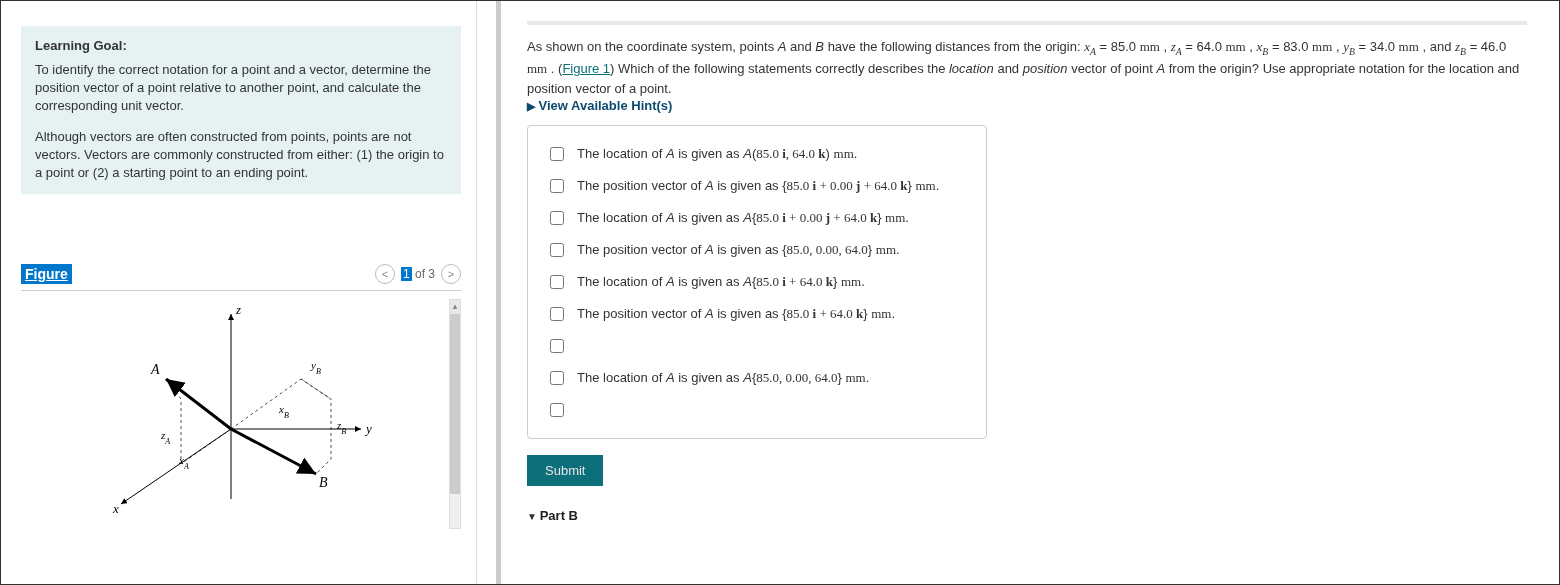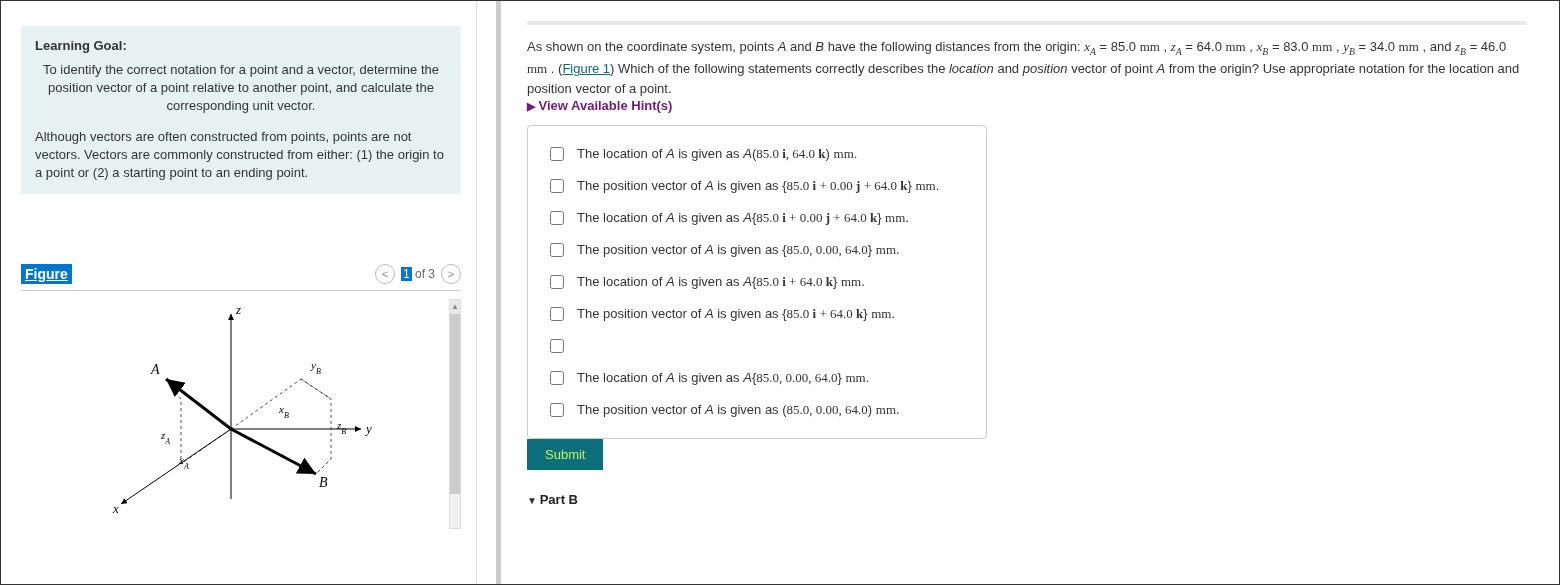--- a/index.html
+++ b/index.html
@@ -42,21 +42,20 @@
     background: #e6f2f2;
     padding: 12px 14px;
     margin-bottom: 30px;
   }
   .lg-title {
     font-weight: bold;
     margin-bottom: 8px;
   }
   .lg-text {
     line-height: 1.4;
-    text-align: center;
   }
   .lg-para2 {
     margin-top: 12px;
     line-height: 1.4;
   }
   .figure-header {
     display: flex;
     align-items: center;
     justify-content: space-between;
     border-bottom: 1px solid #ccc;
@@ -136,21 +135,21 @@
   }
   .problem-text {
     line-height: 1.5;
     max-width: 1000px;
   }
   .check-all {
     font-weight: bold;
     margin: 14px 0 10px;
   }
   .hints {
-    color: #701a75;
+    color: #0c4a6e;
     font-weight: bold;
     margin-bottom: 12px;
     cursor: pointer;
     font-size: 13px;
   }
   .hints::before { content: "▶ "; font-size: 11px; }
   .answer-box {
     border: 1px solid #ccc;
     border-radius: 4px;
     width: 460px;
@@ -164,23 +163,24 @@
   }
   .opt input[type="checkbox"] {
     width: 14px;
     height: 14px;
   }
   .ital { font-style: italic; }
   .serif { font-family: "Times New Roman", serif; }
   .link { color: #0d6f7a; text-decoration: underline; cursor: pointer; }
   .submit-btn {
     background: #0d6f7a;
-    color: #bef264;
+    color: #e5e5e5;
     border: none;
     padding: 8px 18px;
+    margin-top: 16px;
     font-size: 13px;
     cursor: pointer;
   }
   .part-b {
     margin-top: 22px;
     font-weight: bold;
     color: #222;
   }
   .part-b::before { content: "▼ "; font-size: 10px; color: #333; }
   sub { font-size: 0.75em; }
@@ -278,21 +278,20 @@
         </label>
         <label class="opt">
           <input type="checkbox" style="">
         </label>
         <label class="opt">
           <input type="checkbox" style="">
           <span>The location of <span class="ital">A</span> is given as <span class="ital">A</span>{<span class="serif">85.0, 0.00, 64.0</span>} <span class="serif">mm</span>.</span>
         </label>
         <label class="opt">
           <input type="checkbox" style="">
-          <span>The position vector of <span class="ital">A</span> is given as <span class="ital"></span>(<span class="serif">85.0, 0.00, 64.0</span>) <span class="serif">mm</span>.</span>
         </label>
       </div>
 
     <button class="submit-btn">Submit</button>
 
     <div class="part-b">Part B</div>
   </div>
 </div>
 
 </body></html>

